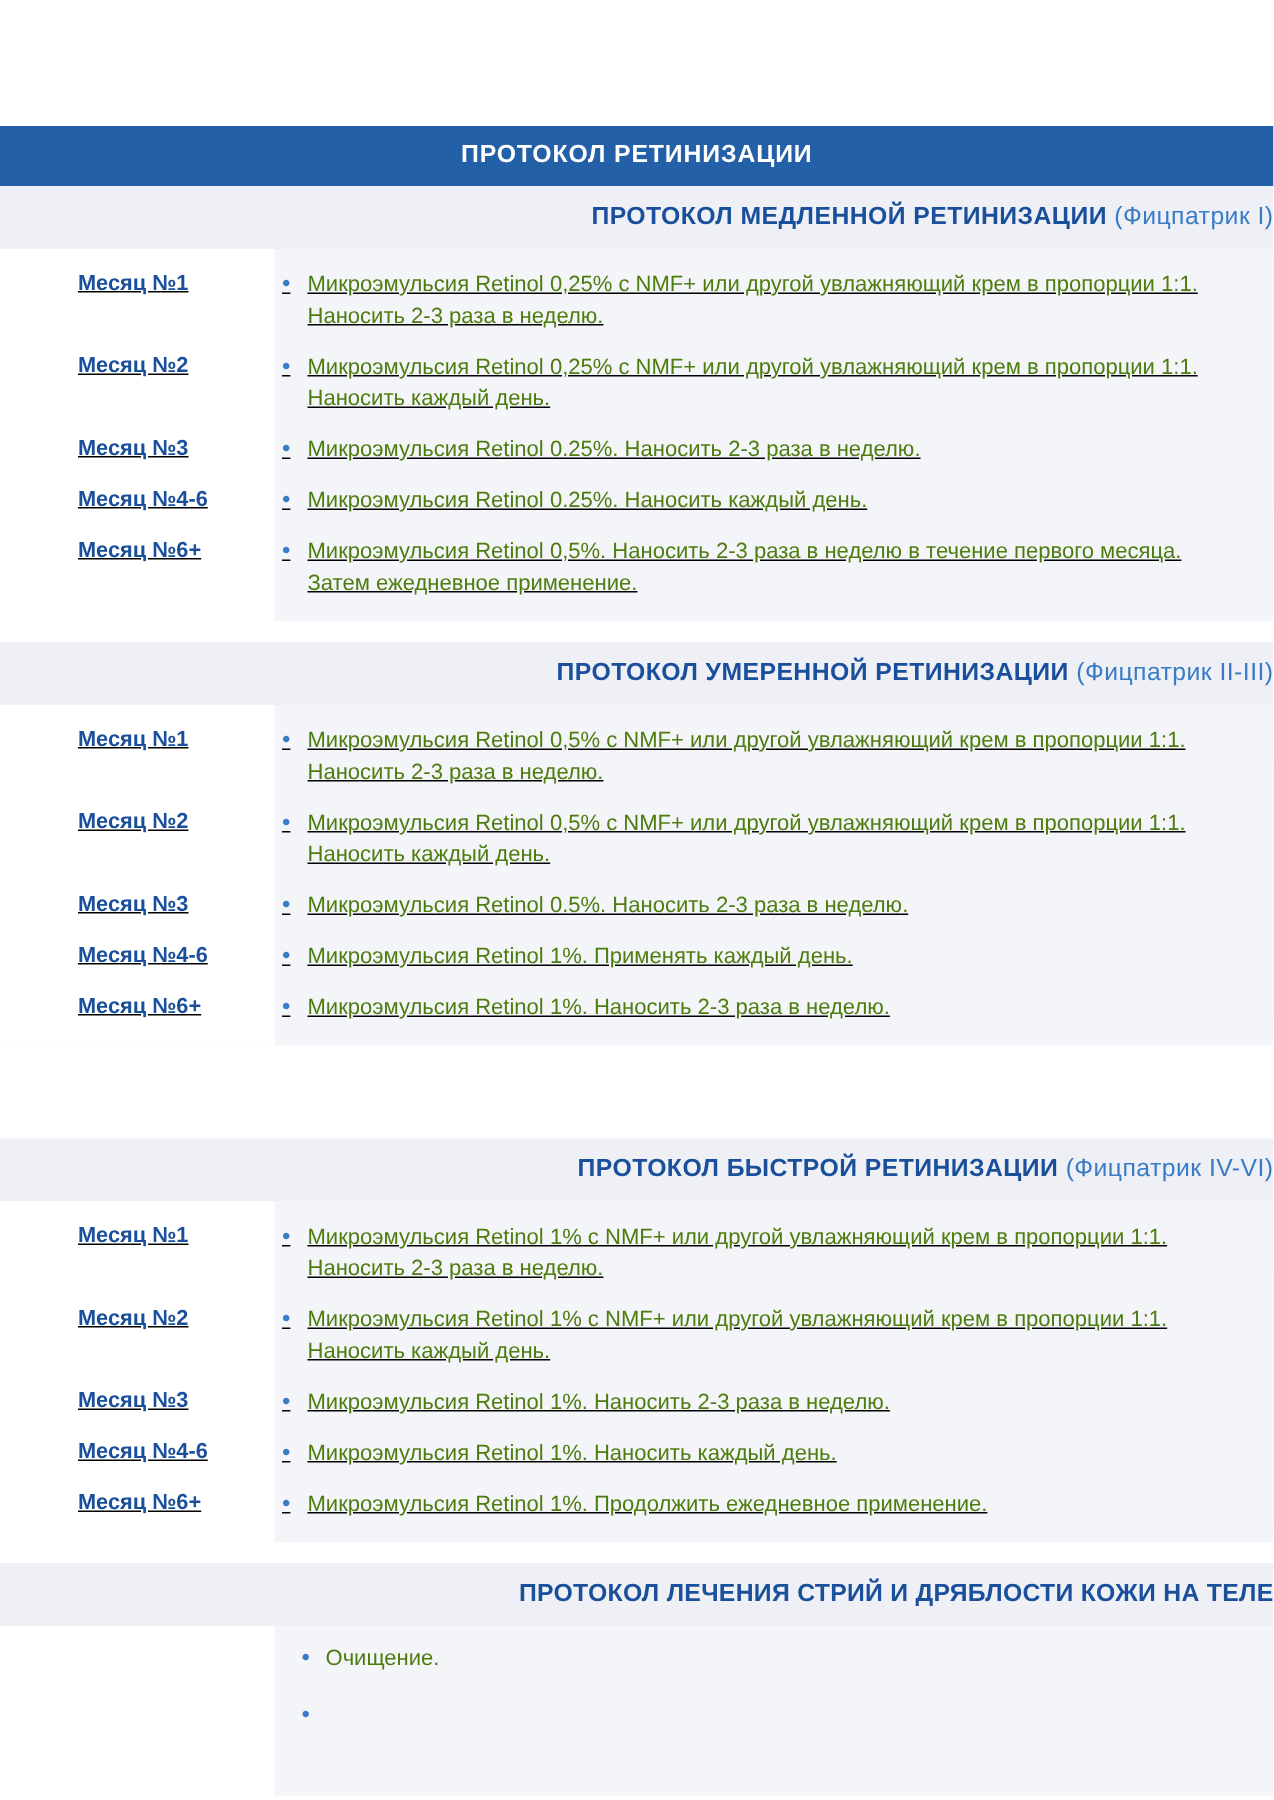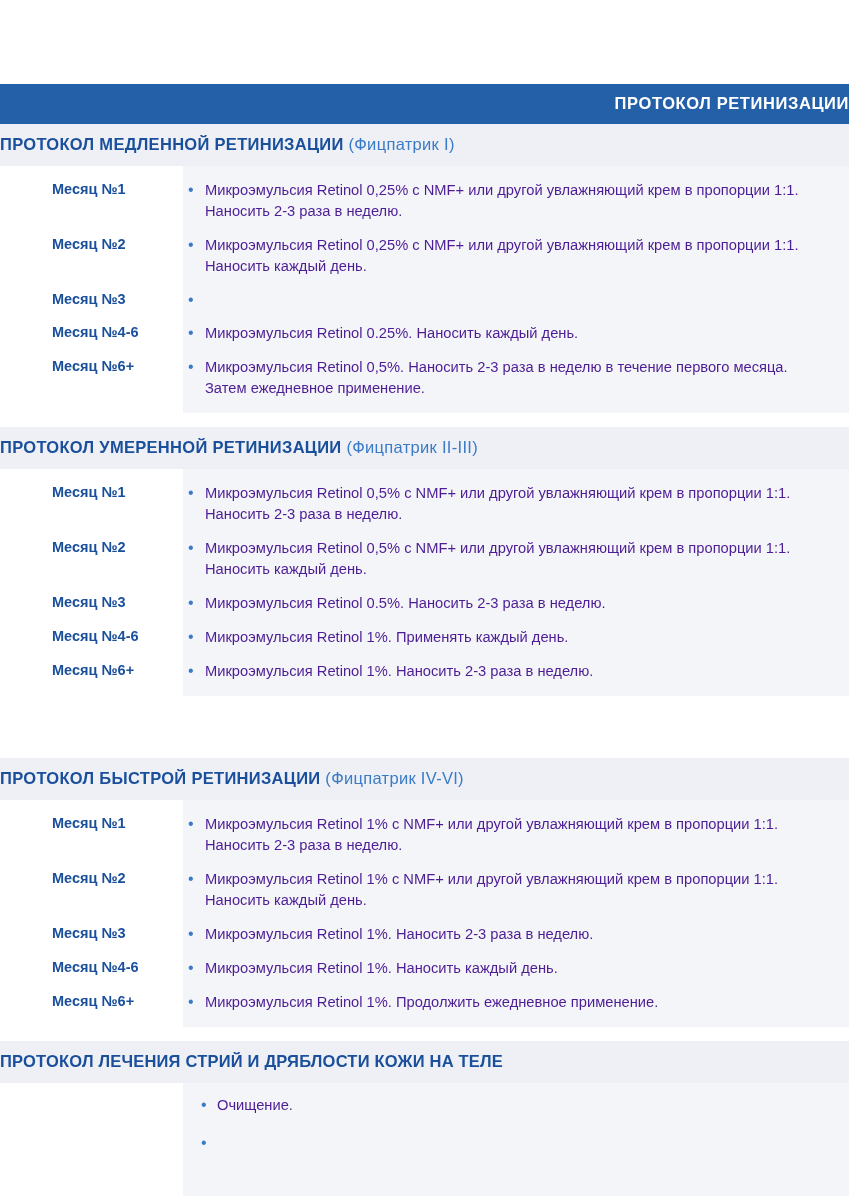--- a/index.html
+++ b/index.html
@@ -22,50 +22,51 @@
   }
   .content {
     position: absolute;
     left: 0;
     top: 0;
     width: 849px;
   }
   .main-title {
     background: #2460a7;
     color: #ffffff;
-    text-align: right;
+    text-align: center;
     font-size: 16.5px;
     font-weight: bold;
     letter-spacing: 0.6px;
     padding: 10px 0 11px 0;
     margin-top: 42px;
   }
   .section-head {
     background: #eef0f5;
-    text-align: left;
+    text-align: right;
     padding: 11px 0 12px 0;
     font-size: 16.5px;
     font-weight: bold;
     color: #1a4f9c;
     letter-spacing: 0.3px;
   }
   .section-head .fitz {
     color: #3a7bc8;
     font-weight: normal;
   }
   .section-head.wide {
     letter-spacing: 0.2px;
   }
   .band {
     background: #f4f5f8;
     position: relative;
   }
   .rows {
     position: relative;
     padding: 14px 0 10px 0;
+    text-decoration: underline;
   }
   .row {
     display: flex;
     align-items: flex-start;
     padding: 0 0 0 0;
     margin-bottom: 13px;
   }
   .row:last-child { margin-bottom: 4px; }
   .month {
     width: 183px;
@@ -86,21 +87,21 @@
     color: #3a7bc8;
     font-size: 16px;
     line-height: 20px;
     width: 22px;
     flex: 0 0 22px;
     text-align: left;
     padding-left: 5px;
     box-sizing: border-box;
   }
   .text {
-    color: #4c1d95;
+    color: #4d7c0f;
     font-size: 14.7px;
     line-height: 21px;
   }
   .spacer-white {
     background: #ffffff;
     height: 14px;
   }
   .body-rows {
     padding: 12px 0 26px 0;
   }
@@ -163,20 +164,21 @@
           <div class="bullet-wrap">
             <span class="dot">•</span>
             <span class="text">Микроэмульсия Retinol 0,25% с NMF+ или другой увлажняющий крем в пропорции 1:1. Наносить каждый день.</span>
           </div>
         </div>
 
         <div class="row">
           <div class="month">Месяц №3</div>
           <div class="bullet-wrap">
             <span class="dot">•</span>
+            <span class="text">Микроэмульсия Retinol 0.25%. Наносить 2-3 раза в неделю.</span>
           </div>
         </div>
 
         <div class="row">
           <div class="month">Месяц №4-6</div>
           <div class="bullet-wrap">
             <span class="dot">•</span>
             <span class="text">Микроэмульсия Retinol 0.25%. Наносить каждый день.</span>
           </div>
         </div>

